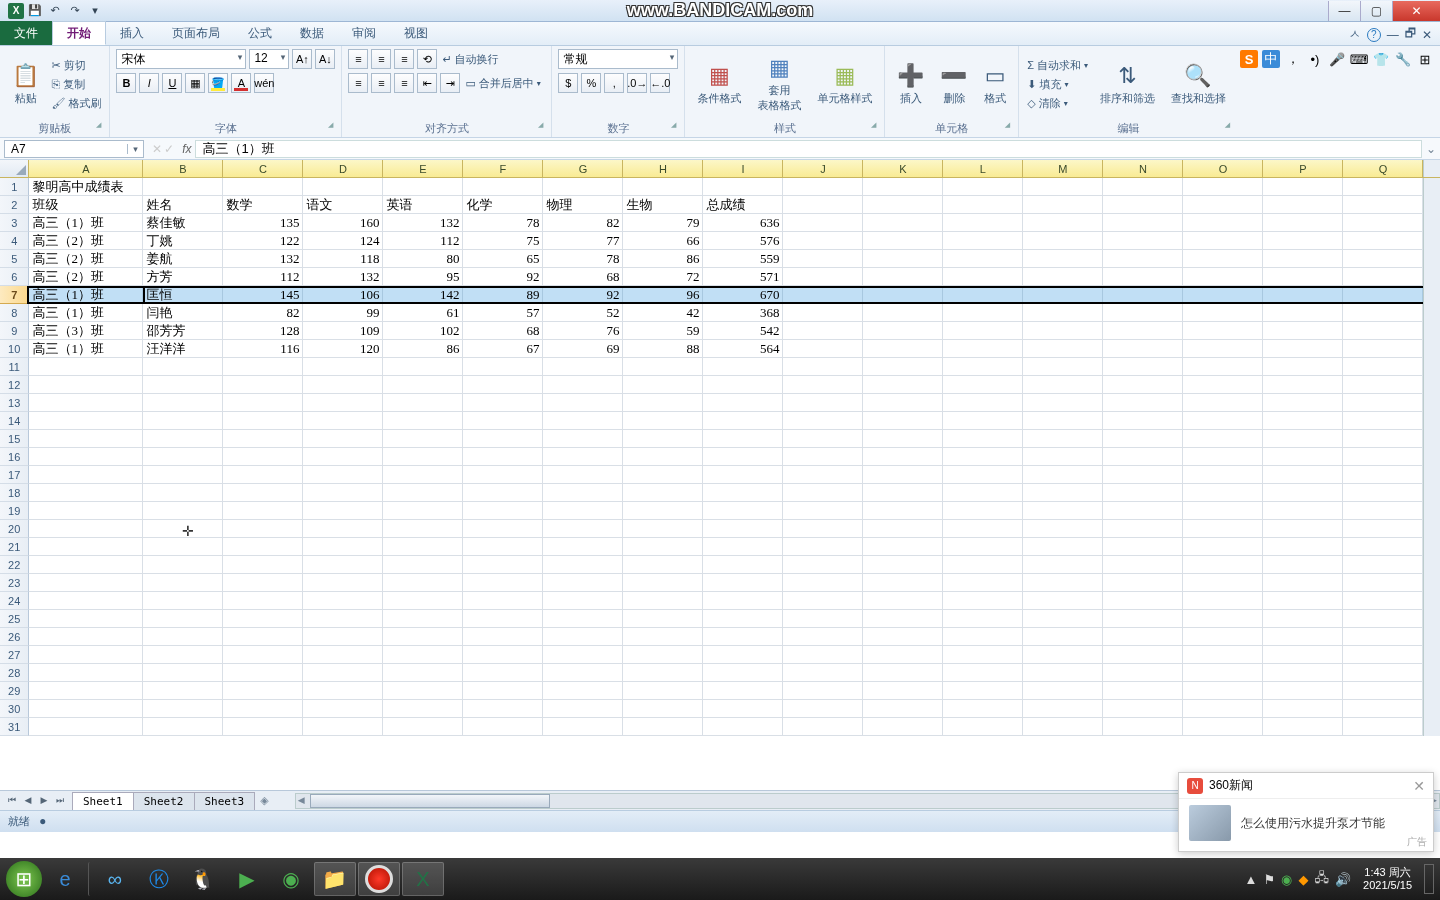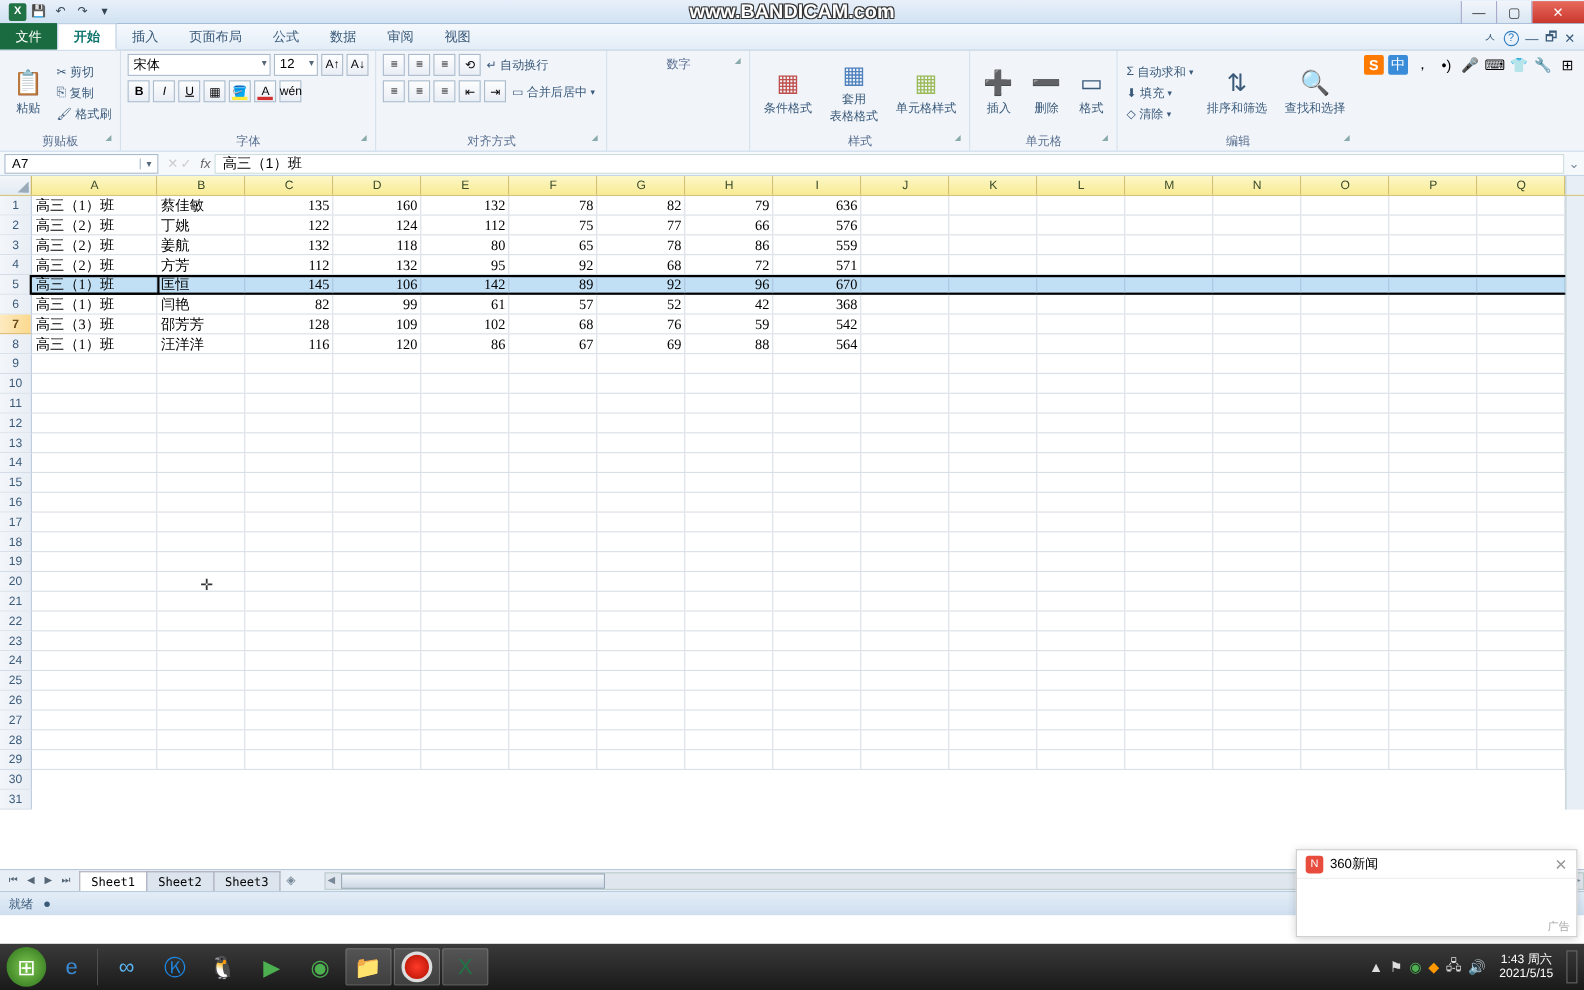--- a/index.html
+++ b/index.html
@@ -12,21 +12,21 @@
 .excel-logo { width: 16px; height: 16px; background: #217346; color: #fff; font-size: 10px; display: flex; align-items: center; justify-content: center; font-weight: bold; border-radius: 2px; }
 .watermark { position: absolute; left: 50%; transform: translateX(-50%); font-size: 18px; font-weight: bold; color: #fff; text-shadow: -1px -1px 0 #333, 1px -1px 0 #333, -1px 1px 0 #333, 1px 1px 0 #333; letter-spacing: 0; }
 .win-controls { margin-left: auto; display: flex; }
 .win-btn { width: 32px; height: 20px; display: flex; align-items: center; justify-content: center; font-size: 12px; color: #333; border-left: 1px solid #aac; background: linear-gradient(#f2f6fb, #d9e6f2); }
 .win-btn.close { background: linear-gradient(#e86a5e, #c9372c); color: #fff; width: 48px; }
 
 
 .menubar { height: 24px; background: linear-gradient(#f5f9fd, #e3edf7); display: flex; align-items: flex-end; border-bottom: 1px solid #b8cce0; position: relative; }
 .menu-file { background: #1a6b3f; color: #fff; padding: 4px 14px; font-size: 12px; height: 24px; display: flex; align-items: center; }
 .menu-tab { padding: 4px 14px; font-size: 12px; color: #3b5a7a; height: 24px; display: flex; align-items: center; cursor: pointer; }
-.menu-tab.active { background: #fff; border: 1px solid #b8cce0; border-bottom: 1px solid #fff; color: #0f766e; font-weight: bold; margin-bottom: -1px; }
+.menu-tab.active { background: #fff; border: 1px solid #b8cce0; border-bottom: 1px solid #fff; color: #701a75; font-weight: bold; margin-bottom: -1px; }
 .menu-right { margin-left: auto; display: flex; gap: 6px; padding-right: 8px; color: #3b5a7a; font-size: 12px; align-items: center; }
 
 
 .ribbon { height: 92px; background: #f1f5fa; display: flex; border-bottom: 1px solid #c5d5e6; }
 .rgroup { border-right: 1px solid #d5e0ec; padding: 3px 6px 1px 6px; display: flex; flex-direction: column; justify-content: space-between; }
 .rgroup-body { display: flex; gap: 4px; flex: 1; }
 .rgroup-label { text-align: center; font-size: 11px; color: #5a7090; padding-top: 2px; position: relative; }
 .rgroup-label::after { content: "◢"; position: absolute; right: 2px; font-size: 7px; color: #8aa; }
 .rbtn-big { display: flex; flex-direction: column; align-items: center; justify-content: center; padding: 2px 6px; gap: 2px; font-size: 11px; color: #3b5a7a; }
 .rbtn-big .ico { font-size: 22px; }
@@ -214,20 +214,30 @@
             <span>▭</span>
             <span>合并后居中</span>
             <span style="font-size:8px;">▾</span>
           </div>
       </div>
     </div>
     <div class="rgroup-label">对齐方式</div>
   </div>
 
   <div class="rgroup" style="min-width:130px;">
+    <div class="rgroup-body" style="flex-direction:column;gap:4px;">
+      <div class="combo" style="width:120px;">常规</div>
+      <div class="rrow">
+        <div class="btn-square">$</div>
+        <div class="btn-square">%</div>
+        <div class="btn-square">,</div>
+        <div class="btn-square">.0→</div>
+        <div class="btn-square">←.0</div>
+      </div>
+    </div>
     <div class="rgroup-label">数字</div>
   </div>
 
   <div class="rgroup">
     <div class="rgroup-body">
       <div class="rbtn-big">
           <span class="ico" style="color:#c0504d;">▦</span>
           <span>条件格式</span>
         </div>
       <div class="rbtn-big">
@@ -373,20 +383,58 @@
         <div class="rowhdr">25</div>
         <div class="rowhdr">26</div>
         <div class="rowhdr">27</div>
         <div class="rowhdr">28</div>
         <div class="rowhdr">29</div>
         <div class="rowhdr">30</div>
         <div class="rowhdr">31</div>
       </div>
     <div class="cells" id="cells-host">
         <div class="data-row">
+          <div class="cell" style="width: 114px;">黎明高中成绩表</div>
+          <div class="cell" style="width: 80px;"></div>
+          <div class="cell" style="width: 80px;"></div>
+          <div class="cell" style="width: 80px;"></div>
+          <div class="cell" style="width: 80px;"></div>
+          <div class="cell" style="width: 80px;"></div>
+          <div class="cell" style="width: 80px;"></div>
+          <div class="cell" style="width: 80px;"></div>
+          <div class="cell" style="width: 80px;"></div>
+          <div class="cell" style="width: 80px;"></div>
+          <div class="cell" style="width: 80px;"></div>
+          <div class="cell" style="width: 80px;"></div>
+          <div class="cell" style="width: 80px;"></div>
+          <div class="cell" style="width: 80px;"></div>
+          <div class="cell" style="width: 80px;"></div>
+          <div class="cell" style="width: 80px;"></div>
+          <div class="cell" style="width: 80px;"></div>
+        </div>
+        <div class="data-row">
+          <div class="cell" style="width: 114px;">班级</div>
+          <div class="cell" style="width: 80px;">姓名</div>
+          <div class="cell" style="width: 80px;">数学</div>
+          <div class="cell" style="width: 80px;">语文</div>
+          <div class="cell" style="width: 80px;">英语</div>
+          <div class="cell" style="width: 80px;">化学</div>
+          <div class="cell" style="width: 80px;">物理</div>
+          <div class="cell" style="width: 80px;">生物</div>
+          <div class="cell" style="width: 80px;">总成绩</div>
+          <div class="cell" style="width: 80px;"></div>
+          <div class="cell" style="width: 80px;"></div>
+          <div class="cell" style="width: 80px;"></div>
+          <div class="cell" style="width: 80px;"></div>
+          <div class="cell" style="width: 80px;"></div>
+          <div class="cell" style="width: 80px;"></div>
+          <div class="cell" style="width: 80px;"></div>
+          <div class="cell" style="width: 80px;"></div>
+        </div>
+        <div class="data-row">
           <div class="cell" style="width: 114px;">高三（1）班</div>
           <div class="cell" style="width: 80px;">蔡佳敏</div>
           <div class="cell num" style="width: 80px;">135</div>
           <div class="cell num" style="width: 80px;">160</div>
           <div class="cell num" style="width: 80px;">132</div>
           <div class="cell num" style="width: 80px;">78</div>
           <div class="cell num" style="width: 80px;">82</div>
           <div class="cell num" style="width: 80px;">79</div>
           <div class="cell num" style="width: 80px;">636</div>
           <div class="cell" style="width: 80px;"></div>
@@ -966,20 +1014,24 @@
     <span>计数: 9</span>
     <span>求和:</span>
   </div>
 </div>
 
 <div class="popup360">
   <div class="popup-hdr">
     <div class="popup-logo">N</div>
     <span>360新闻</span>
     <span class="popup-close">✕</span>
+  </div>
+  <div class="popup-body">
+    <div class="popup-img"></div>
+    <div class="popup-txt">怎么使用污水提升泵才节能</div>
   </div>
   <div class="popup-ad">广告</div>
 </div>
 
 <div class="taskbar">
   <div class="tbtn start">
       <span style="color:#fff;">⊞</span>
     </div>
   <div class="tbtn" style="color:#3a8bd8;">e</div>
   <div class="tbtn" style="width:4px;border-left:1px solid #555;"></div>

